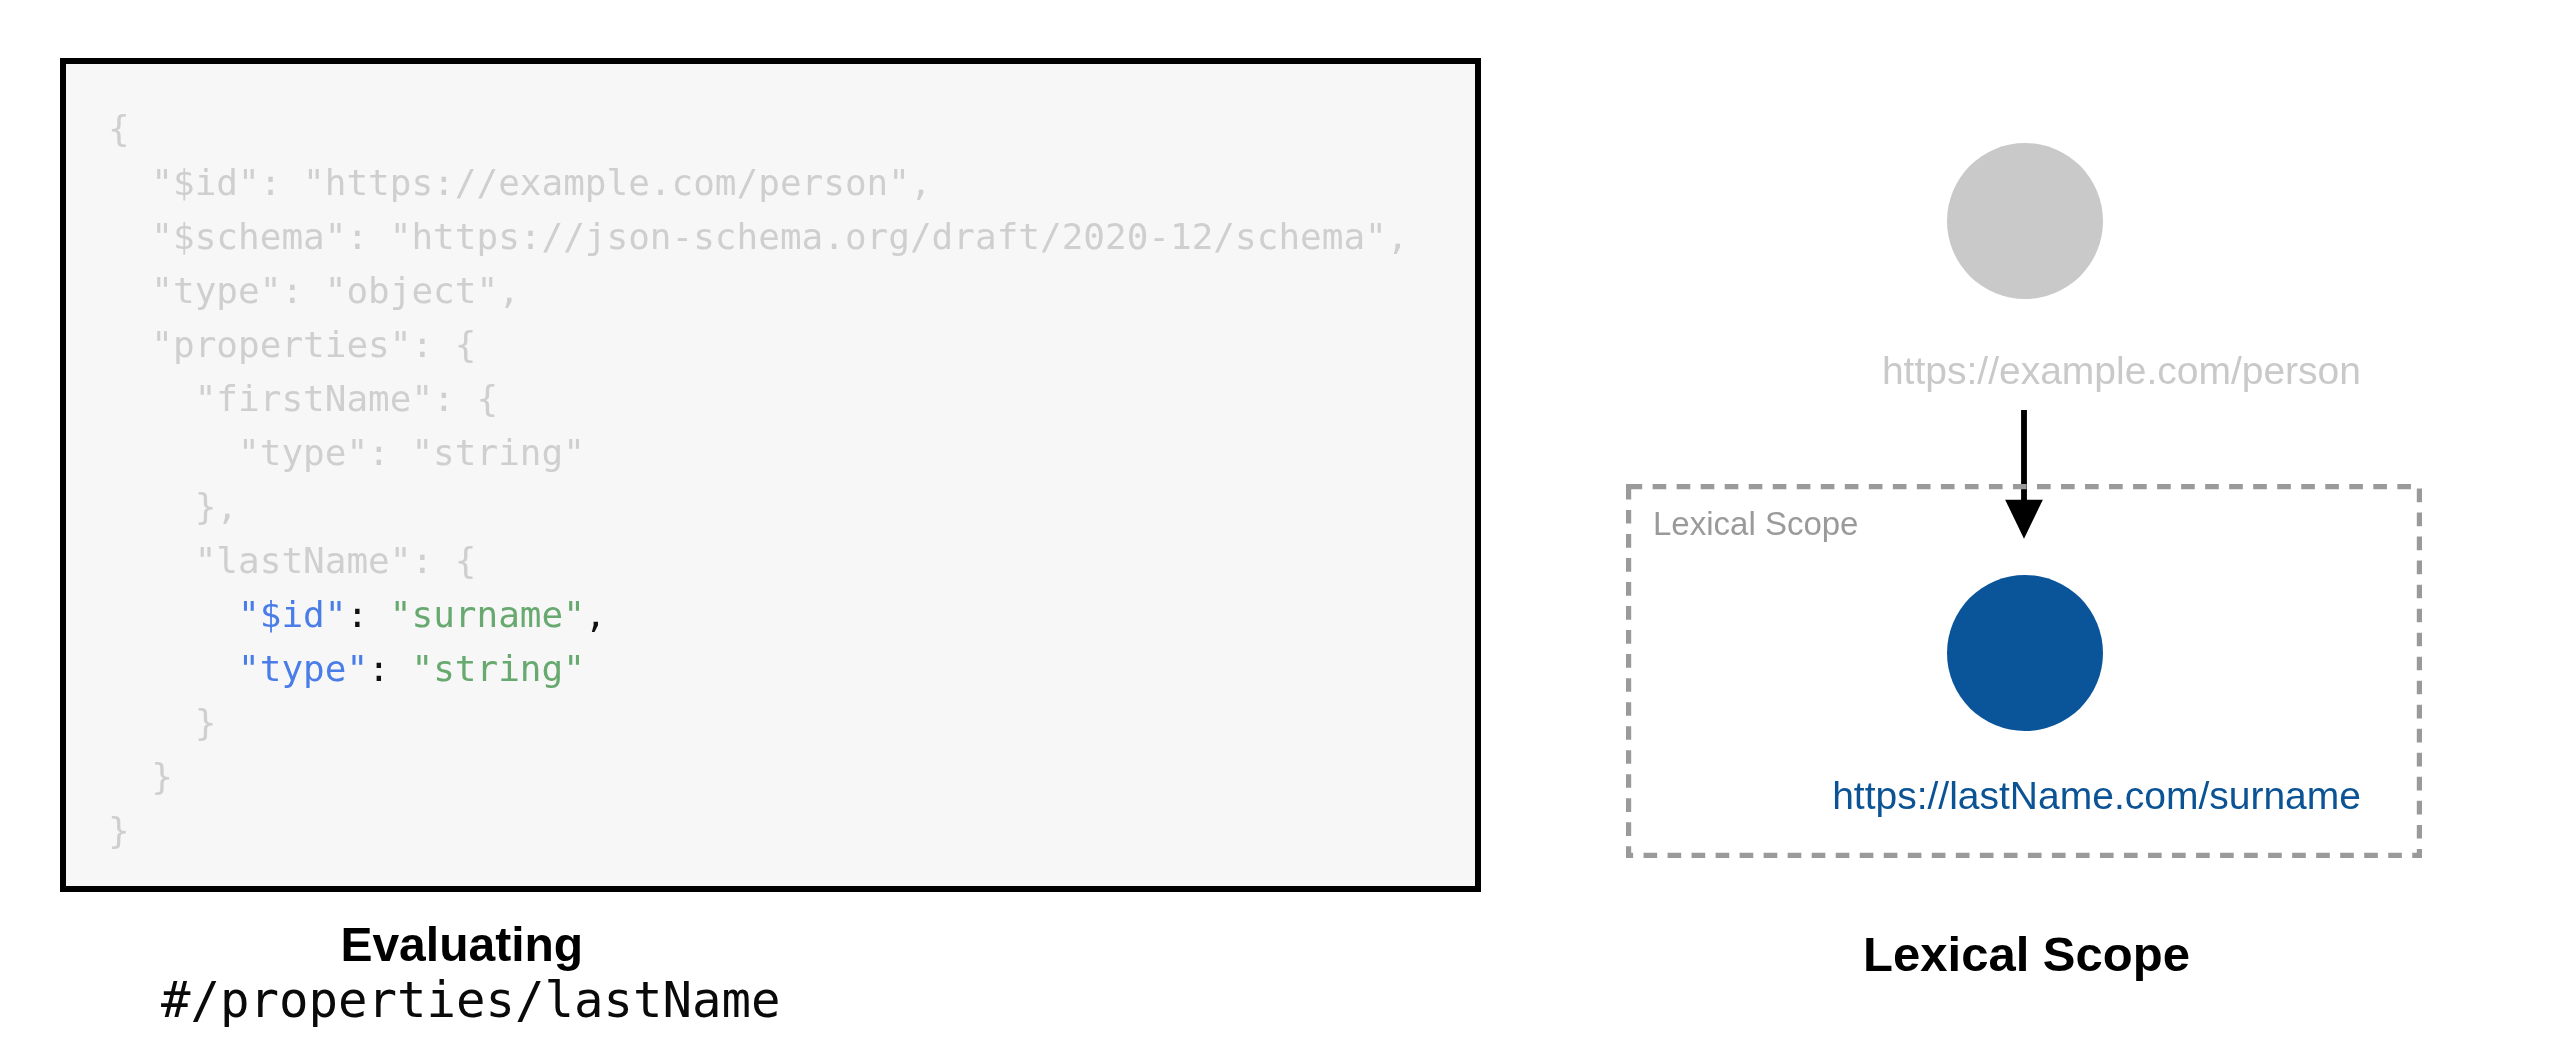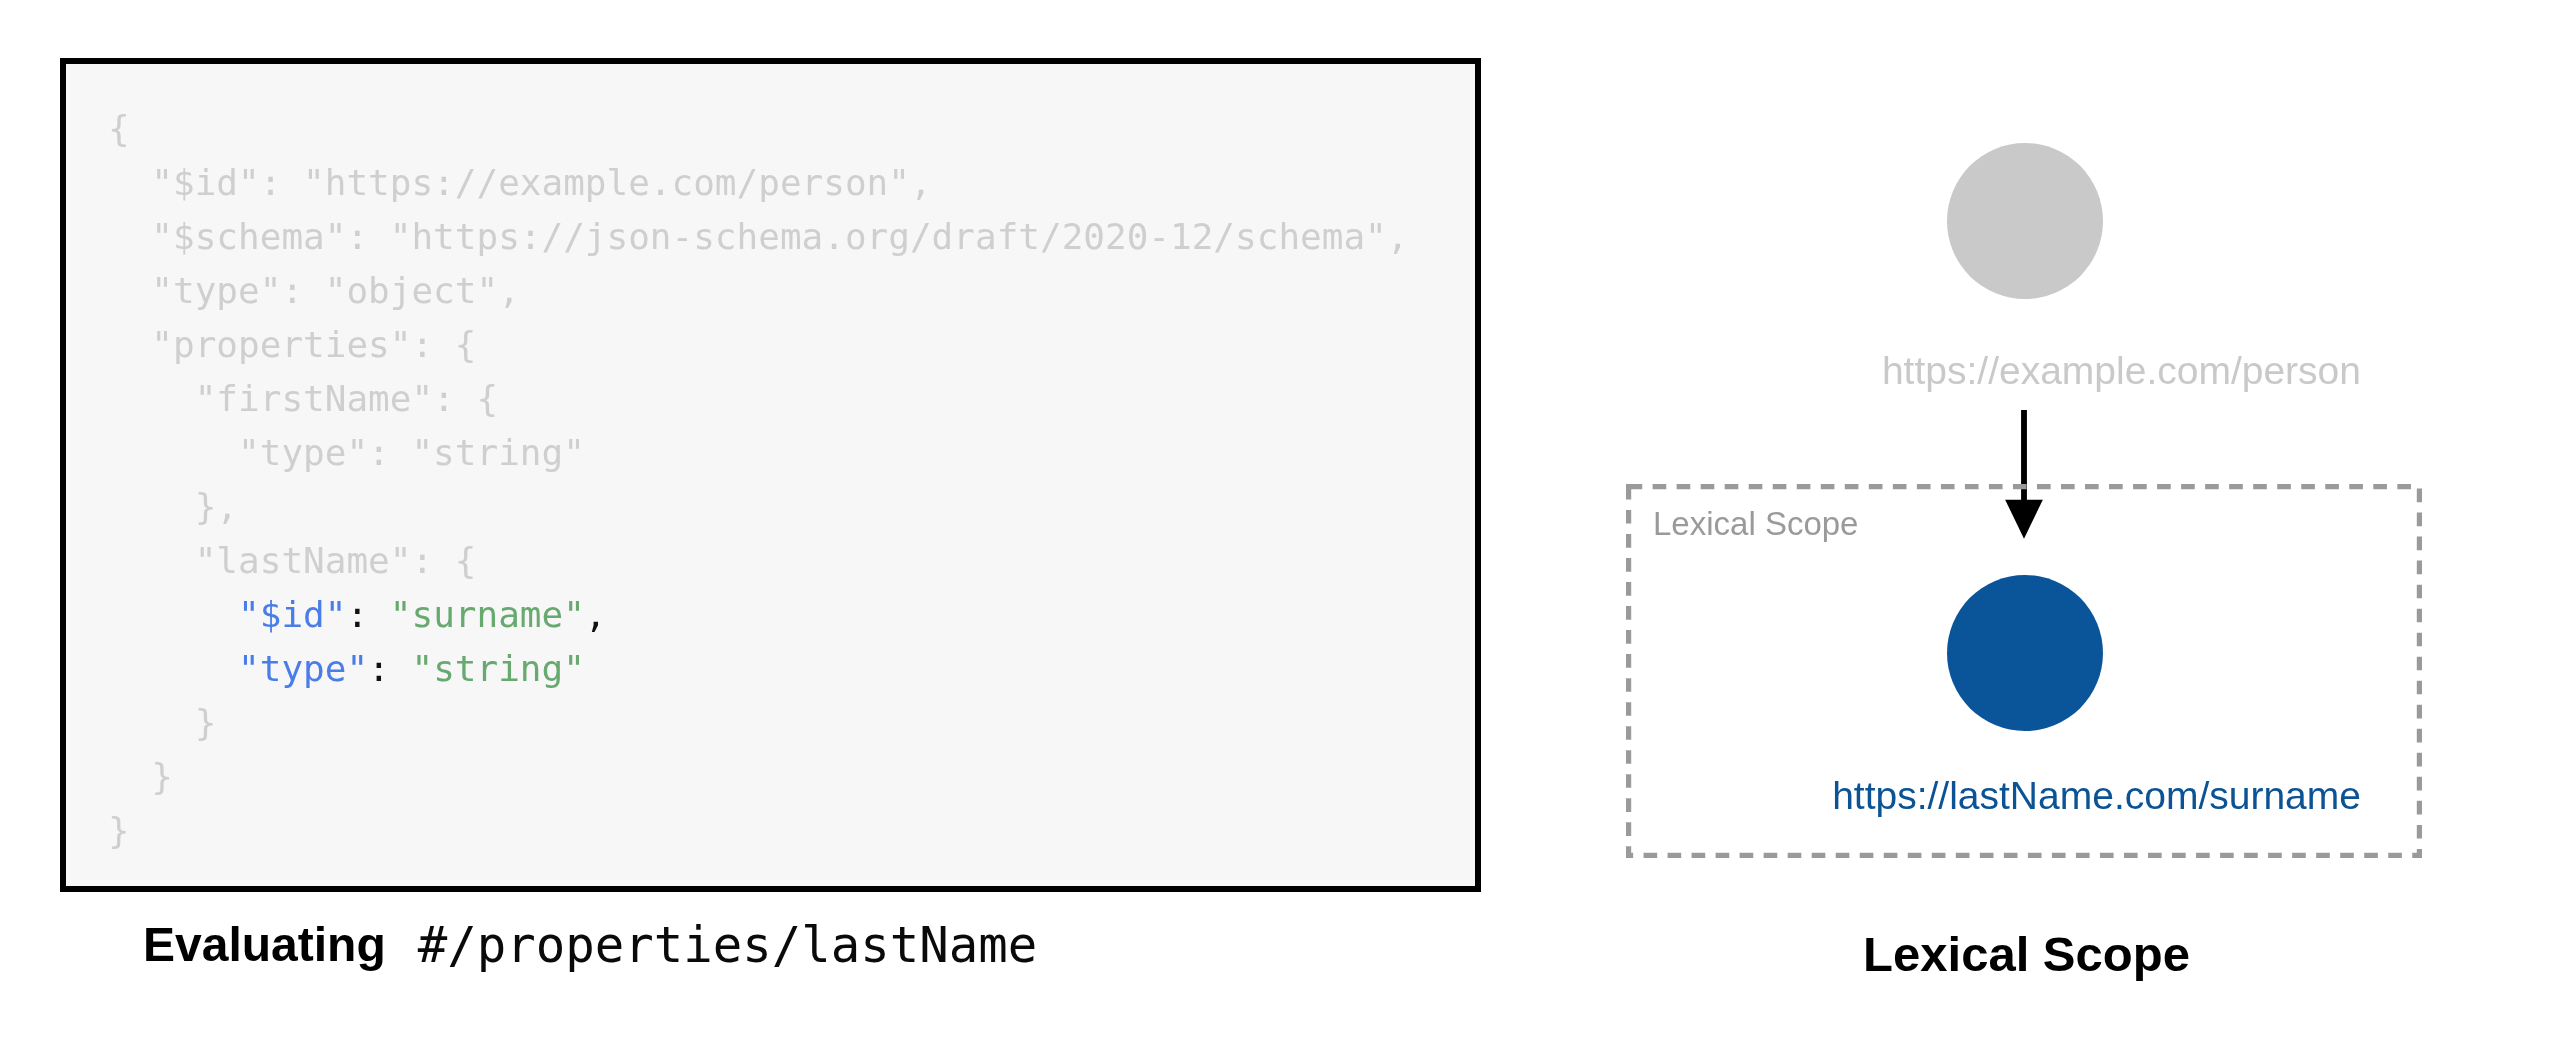--- a/index.html
+++ b/index.html
@@ -45,33 +45,34 @@
   .seg-key   { color: var(--code_key); }
   .seg-str   { color: var(--code_string); }
   .seg-plain { color: var(--code_plain); }
 
   
   .caption-left {
     position: absolute;
     left: 143px;
     top: 917px;
     display: flex;
-    align-items: flex-start;
+    align-items: center;
     white-space: pre;
+    flex-direction: column;
   }
   .caption-left .bold {
     font-family: "Liberation Sans", sans-serif;
     font-weight: bold;
     font-size: 48px;
     color: #000000;
   }
   .caption-left .mono {
     font-family: "DejaVu Sans Mono", monospace;
     font-size: 49px;
-    margin-left: 32px;
+    margin-left: 18px;
     color: #0a0a0a;
   }
 
   
   .node {
     position: absolute;
     width: 156px;
     height: 156px;
     border-radius: 50%;
   }

